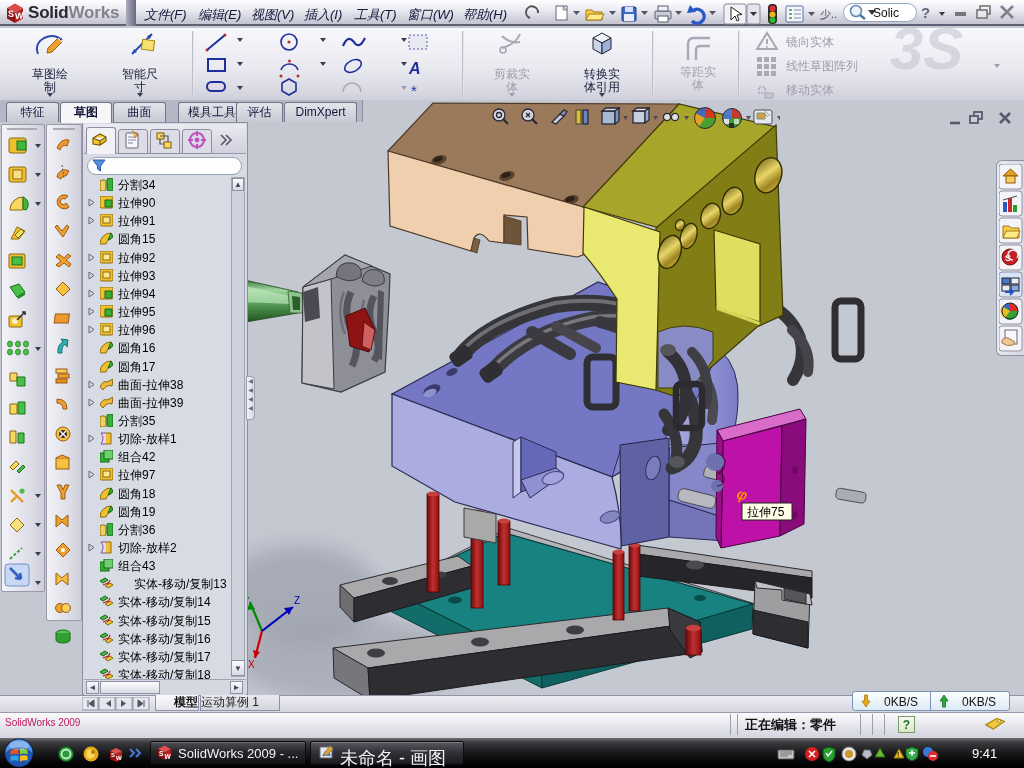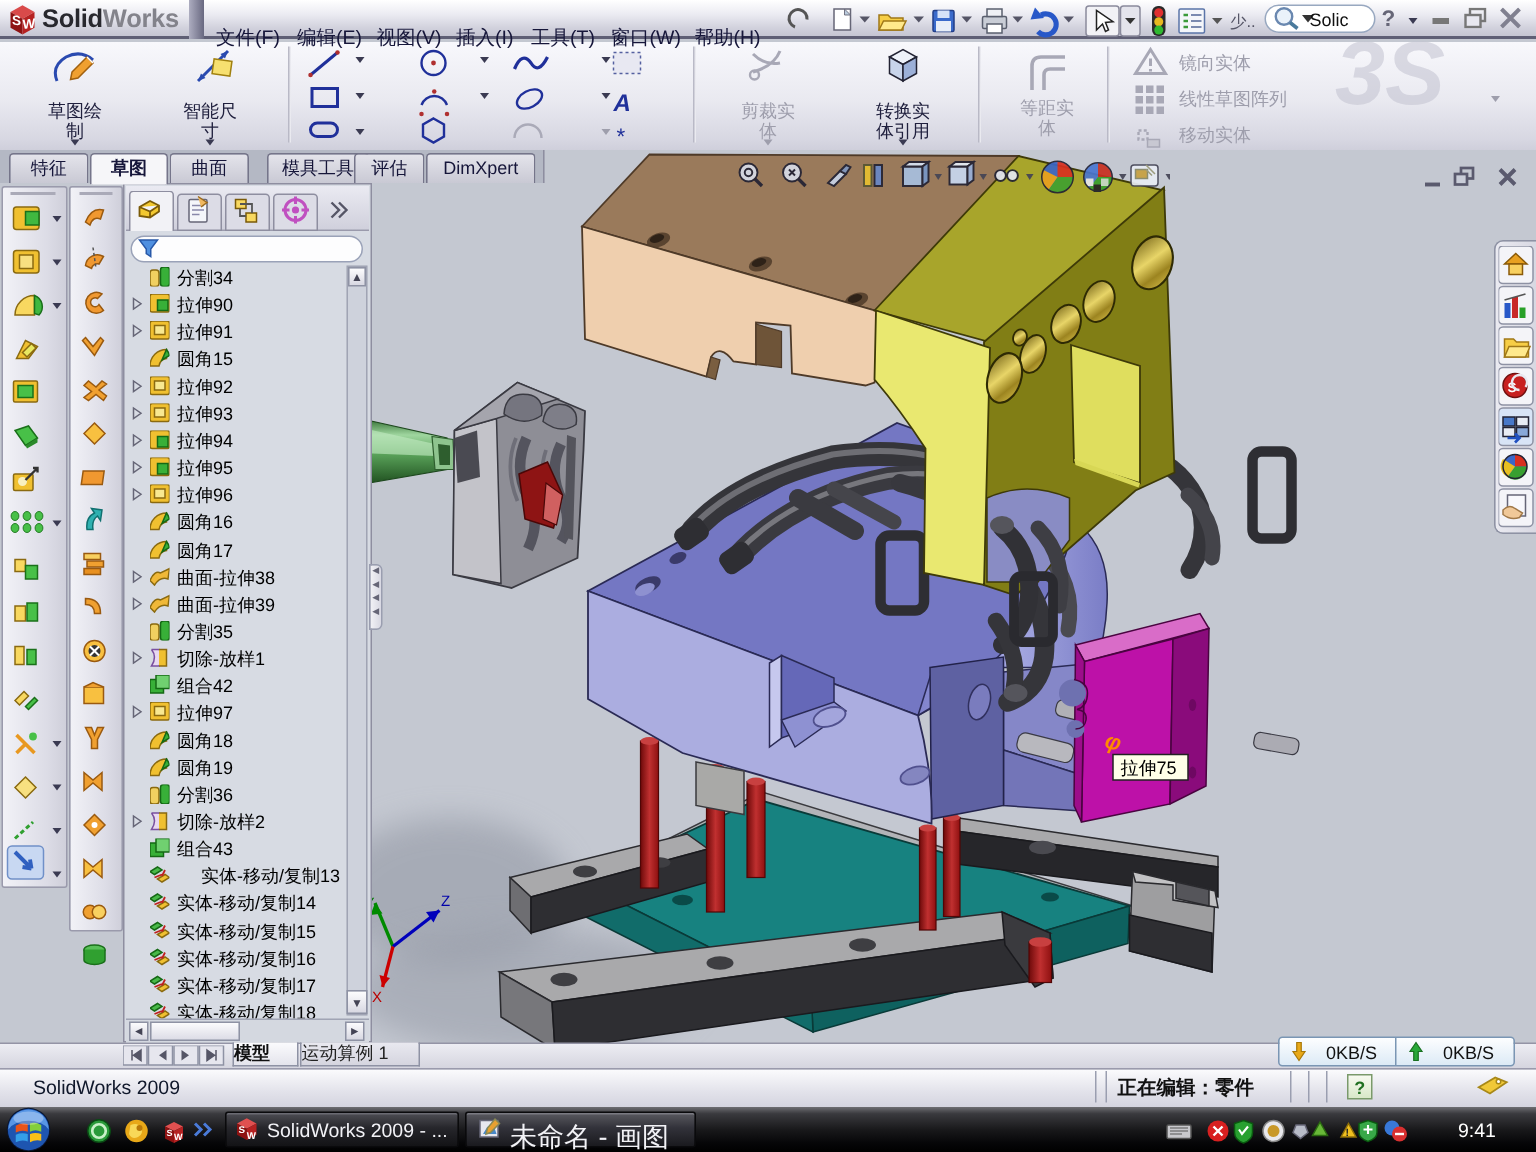--- a/index.html
+++ b/index.html
@@ -6,21 +6,21 @@
   html,body { width:1024px; height:768px; overflow:hidden; }
   body { font-family:"Liberation Sans", sans-serif; position:relative; background:#C4C8D1; }
   .abs { position:absolute; }
   svg { display:block; }
   #model { left:0; top:0; z-index:1; }
   .ui { z-index:2; }
   
   #titlebar { left:0; top:0; width:1024px; height:26px; z-index:4;
     background:linear-gradient(#FFFFFF,#EBEBF2 40%,#D3D3DE 75%,#C5C5D2);
     border-bottom:2px solid #5F5F75; }
-  .menu { top:16px; font-size:13px; color:#16163A; z-index:5; }
+  .menu { top:6px; font-size:13px; color:#16163A; z-index:5;font-style:italic; }
   
   #row2 { left:0; top:28px; width:1024px; height:72px; z-index:4;
     background:linear-gradient(#F8F8FC,#E9E9F0 55%,#D7D7E2 90%,#CFCFDB); }
   .tbt { position:absolute; font-size:12px; color:#20203E; text-align:center; line-height:13px; z-index:5; white-space:nowrap;}
   .gr { color:#9E9EAC !important; }
   .vsep { position:absolute; width:2px; z-index:5; background:linear-gradient(90deg,#ADADBC,#F6F6FA); }
   .dd { position:absolute; z-index:5; width:0; height:0; border-left:3px solid transparent; border-right:3px solid transparent; border-top:4px solid #3A3A52; }
   .ddg { border-top-color:#9E9EAC; }
   
   #tabrow { left:0; top:100px; width:363px; height:22px; z-index:4; background:#B4B8C4; border-right:1px solid #8E8EA0;}
@@ -1072,40 +1072,40 @@
         <rect x="51" y="0" width="16" height="13"></rect>
     </g>
     <g fill="#556">
       <path d="M6,3 l0,7 M12,3 l-5,3.5 5,3.5 z" stroke="#556" stroke-width="1"></path>
       <path d="M29,3 l-5,3.5 5,3.5 z"></path>
       <path d="M39,3 l5,3.5 -5,3.5 z"></path>
       <path d="M56,3 l5,3.5 -5,3.5 z M62,3 l0,7" stroke="#556" stroke-width="1"></path>
     </g>
   </svg>
 </div>
-<div class="abs ui" style="left:155px; top:695px; width:44px; height:16px; z-index:5; background:linear-gradient(#FBFBFD,#E4E4EC); border:1px solid #8E92A4; border-top:none; font-size:12px; color:#111; text-align:left; line-height:15px; font-weight:bold;">模型</div>
+<div class="abs ui" style="left:155px; top:695px; width:44px; height:16px; z-index:5; background:linear-gradient(#FBFBFD,#E4E4EC); border:1px solid #8E92A4; border-top:none; font-size:12px; color:#111; text-align:right; line-height:15px; font-weight:bold;">模型</div>
 <div class="abs ui" style="left:200px; top:695px; width:80px; height:16px; z-index:5; background:linear-gradient(#E9E9F0,#D5D5DF); border:1px solid #8E92A4; border-top:none; font-size:12px; color:#222; line-height:15px;">运动算例 1</div>
 
 <div class="abs ui" style="left:852px; top:691px; width:158px; height:20px; z-index:6; background:linear-gradient(#FDFEFF,#DCEAF6); border:1px solid #7A96B4; border-radius:3px;"></div>
 <div class="abs ui" style="left:930px; top:692px; width:1px; height:18px; z-index:7; background:#7A96B4;"></div>
 <div class="abs ui" style="left:860px; top:694px; z-index:7;">
     <svg width="12" height="14" viewBox="0 0 12 14">
       <path d="M6,13 L2,7 L4.5,7 L4.5,1 L7.5,1 L7.5,7 L10,7 Z" fill="#E8A818" stroke="#A87808" stroke-width="0.8"></path>
     </svg>
   </div>
 <div class="abs ui" style="left:884px; top:695px; z-index:7; font-size:12px; color:#111;">0KB/S</div>
 <div class="abs ui" style="left:938px; top:694px; z-index:7;">
     <svg width="12" height="14" viewBox="0 0 12 14">
       <path d="M6,1 L10,7 L7.5,7 L7.5,13 L4.5,13 L4.5,7 L2,7 Z" fill="#28A838" stroke="#187020" stroke-width="0.8"></path>
     </svg>
   </div>
 <div class="abs ui" style="left:962px; top:695px; z-index:7; font-size:12px; color:#111;">0KB/S</div>
 
 <div class="abs ui" id="statusbar"></div>
-<div class="abs ui" style="left:22px; top:717px; z-index:5; font-size:13px; color:#0f172a;">SolidWorks 2009</div>
+<div class="abs ui" style="left:5px; top:717px; z-index:5; font-size:10px; color:#be185d;">SolidWorks 2009</div>
 <div class="abs ui" style="left:730px; top:714px; width:1px; height:21px; z-index:5; background:#9A9EB0;"></div>
 <div class="abs ui" style="left:737px; top:714px; width:1px; height:21px; z-index:5; background:#9A9EB0;"></div>
 <div class="abs ui" style="left:745px; top:716px; z-index:5; font-size:13px; color:#111; font-weight:bold;">正在编辑：零件</div>
 <div class="abs ui" style="left:860px; top:714px; width:1px; height:21px; z-index:5; background:#9A9EB0;"></div>
 <div class="abs ui" style="left:872px; top:714px; width:1px; height:21px; z-index:5; background:#9A9EB0;"></div>
 <div class="abs ui" style="left:884px; top:714px; width:1px; height:21px; z-index:5; background:#9A9EB0;"></div>
 <div class="abs ui" style="left:898px; top:716px; width:17px; height:17px; z-index:5; background:linear-gradient(#F8FAF0,#D8E8C8); border:1px solid #7A9A6A; font-size:12px; font-weight:bold; color:#207020; text-align:center; line-height:16px;">?</div>
 <div class="abs ui" style="left:984px; top:716px; z-index:5;">
   <svg width="22" height="18" viewBox="0 0 22 18">
       <path d="M2,10 L12,2 L20,4 L10,13 Z" fill="#F0C838" stroke="#A88818" stroke-width="1.2" transform="rotate(8 10 8)"></path>

